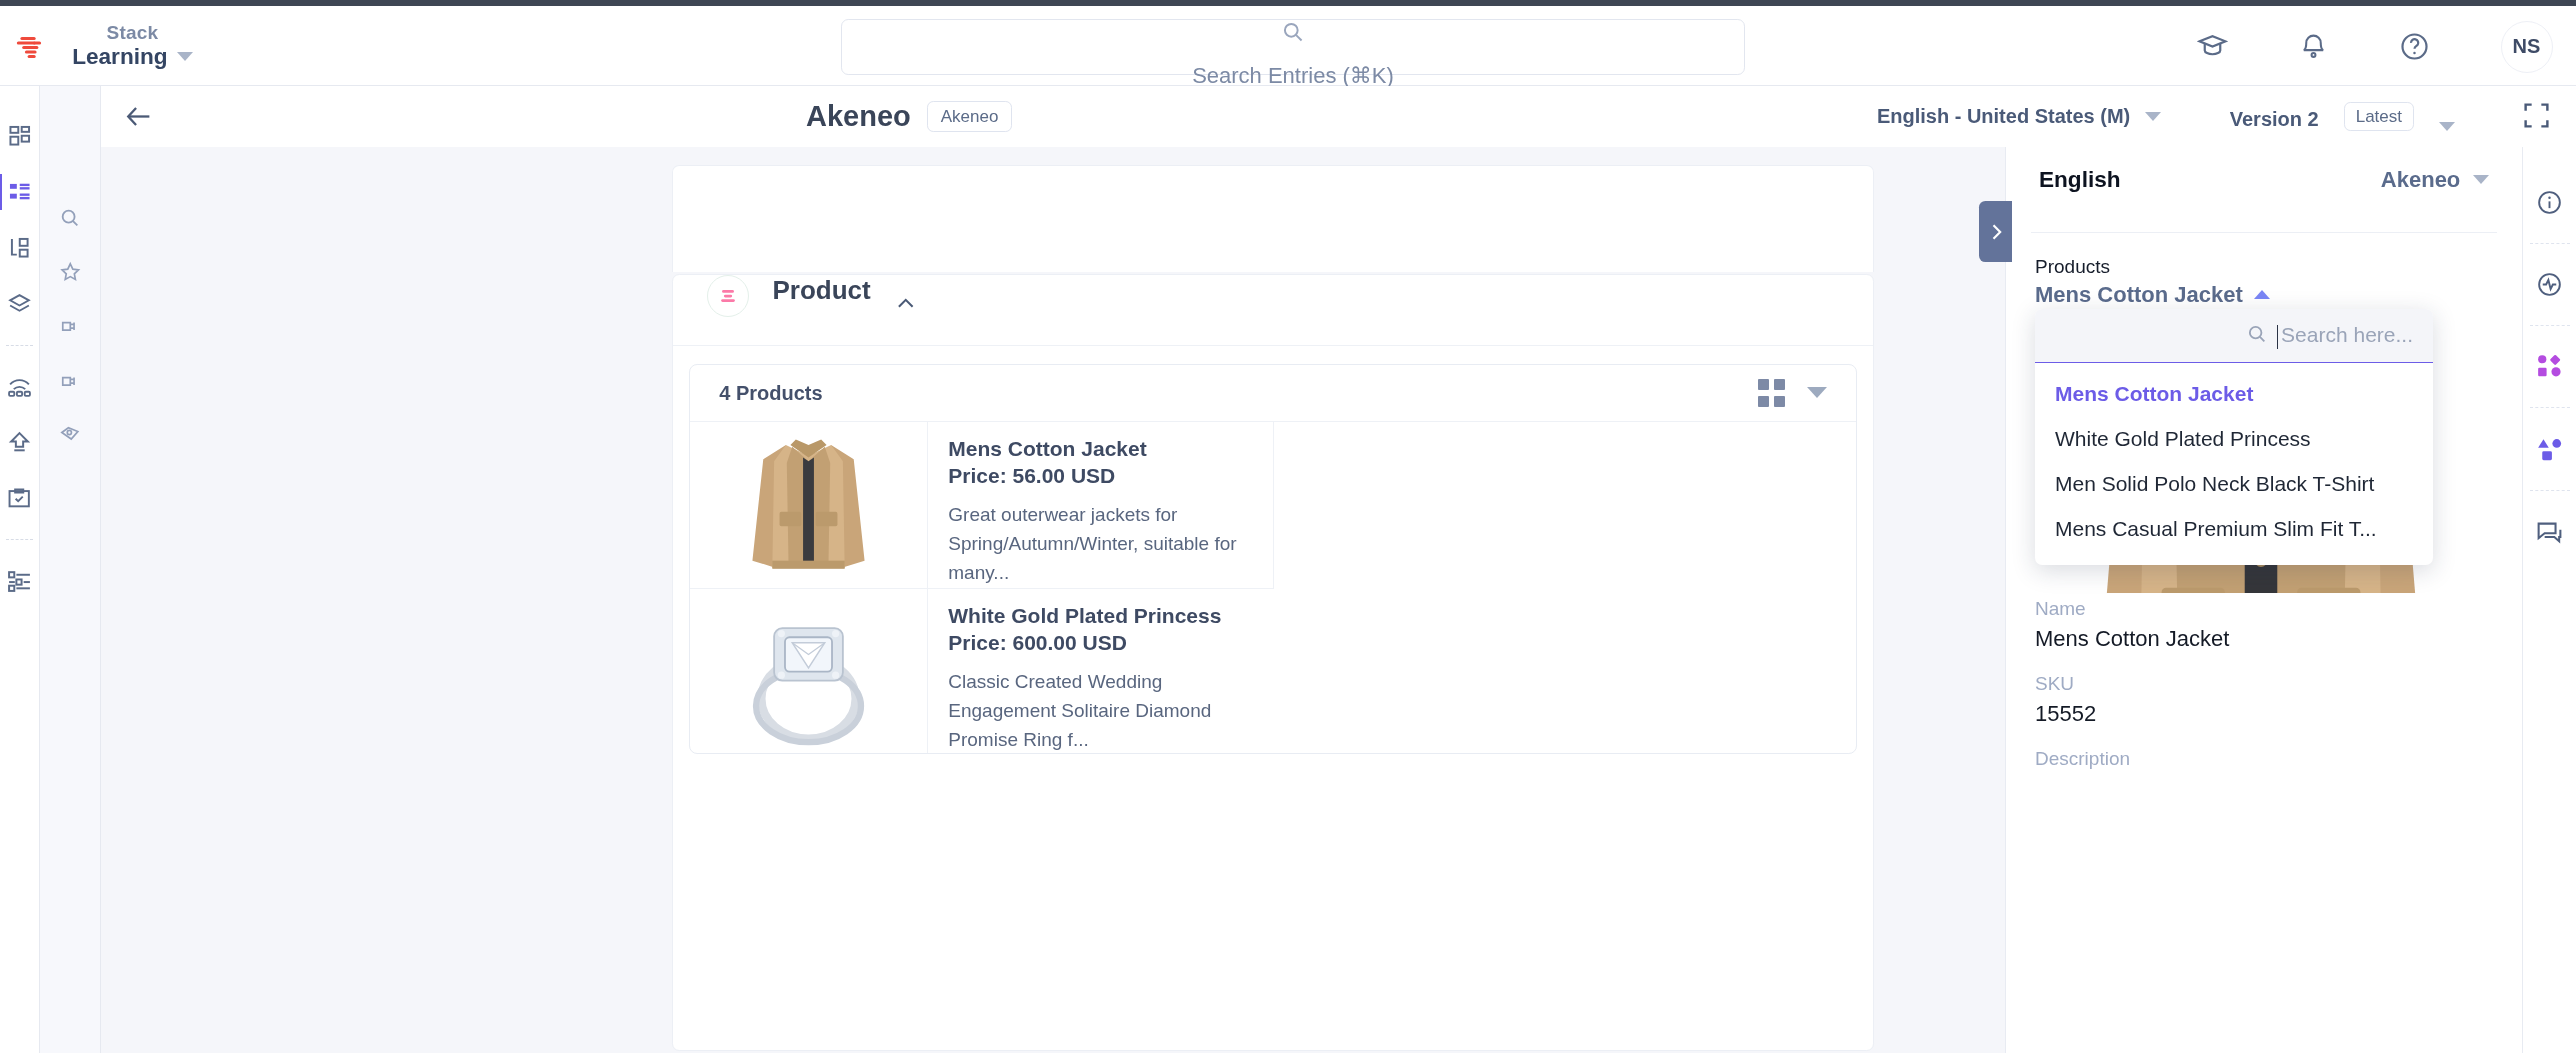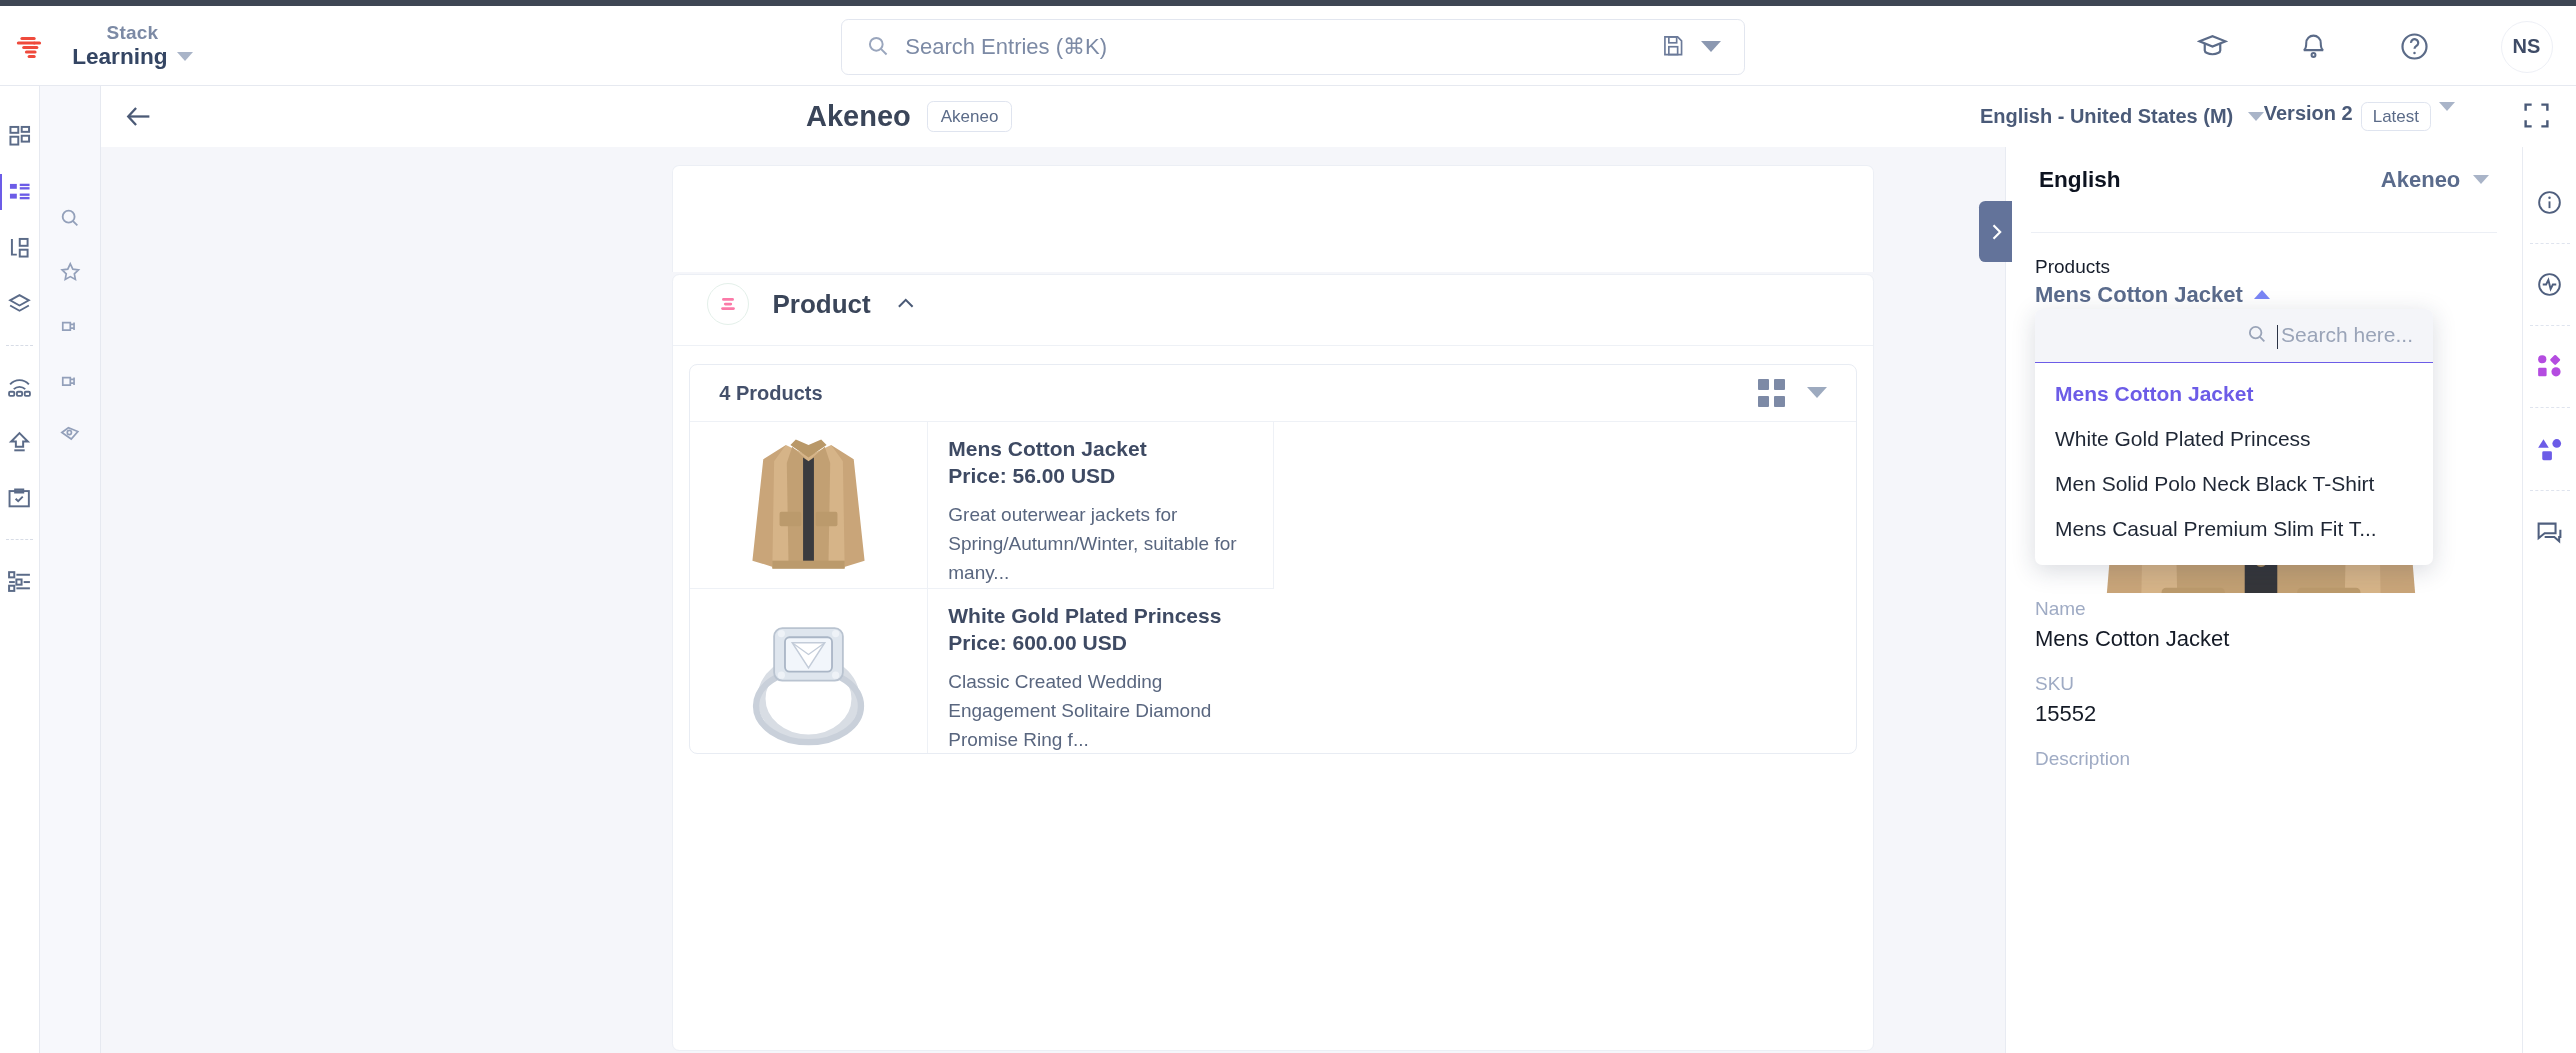--- a/index.html
+++ b/index.html
@@ -25,21 +25,21 @@
   .logo svg { display:block; }
   .stack-block { margin-left:7.2px; line-height:1.15; }
   .stack-label { font-size:19px; color:#7c8aa5; font-weight:700; letter-spacing:0.2px;text-align:center;}
   .stack-name { font-size:22.6px; color:#344563; font-weight:700; display:flex; align-items:center; gap:9px;}
   .caret-dn { width:0;height:0;border-left:8.1px solid transparent;border-right:8.1px solid transparent;border-top:9px solid #a9b4c8; display:inline-block;}
   .caret-up { width:0;height:0;border-left:8.1px solid transparent;border-right:8.1px solid transparent;border-bottom:9px solid #7a86f5; display:inline-block;}
 
   .searchwrap {
     position:absolute; left:841px; top:12.7px; width:904px; height:56px;
     border:0.9px solid #e2e6ef; border-radius:7.2px; background:#fff;
-    display:flex; align-items:center; padding:0 23.5px; gap:16.3px;
+    display:flex; align-items:center; padding:0 23.5px; gap:16.3px;flex-direction:column;
   }
   .searchwrap .sx { flex:1; font-size:22px; color:#7c8aa5; }
   .hdr-icons { position:absolute; right:23.5px; top:14.5px; display:flex; align-items:center; gap:71px; }
   .hdr-icons .ic { color:#5b6b88; display:flex; align-items:center; }
   .avatar {
     width:52px;height:52px;border-radius:50%;border:0.9px solid #eef0f6;
     display:flex;align-items:center;justify-content:center;
     font-size:20px;font-weight:700;color:#3e4b66;background:#fff;
   }
 
@@ -70,39 +70,39 @@
     background:#fff; display:flex; align-items:center;
   }
   .back-btn { width:74px; display:flex; align-items:center; justify-content:center; color:#4b5a76; }
   .page-title { font-size:29px; font-weight:700; color:#3a4559; margin-left:631px; }
   .badge {
     margin-left:16.3px; border:0.9px solid #dfe4ef; border-radius:6.3px;
     padding:4.5px 12.7px; font-size:17px; color:#5b6b88; background:#fff;
   }
   .sub-right { margin-left:auto; display:flex; align-items:center; gap:0; padding-right:0; }
   .locale { font-size:20px; font-weight:700; color:#4a5a78; display:flex; align-items:center; gap:14.5px; }
-  .version { font-size:20px; font-weight:700; color:#4a5a78; display:flex; align-items:flex-start; gap:8px; }
+  .version { font-size:20px; font-weight:700; color:#4a5a78; display:flex; align-items:flex-end; gap:25px; margin-left:69px; }
   .vbadge { border:0.9px solid #dfe4ef; border-radius:6.3px; padding:3.6px 11px; font-size:17px; font-weight:400; color:#5b6b88;}
   .expand-ic { margin-left:67px; margin-right:25px; color:#4a5a78; }
 
   
   .main {
     position:absolute; top:147px; left:101px; width:1904px; height:907px;
     background:#f5f6fa; overflow:hidden;
   }
   .panel-blank {
     position:absolute; left:571px; top:18px; width:1202px; height:107px;
     background:#fff; border:0.9px solid #eceff5; border-bottom:none;
     border-radius:7.2px 7.2px 0 0;
   }
   .panel-product {
     position:absolute; left:571px; top:127px; width:1202px; height:777px;
     background:#fff; border:0.9px solid #eceff5; border-radius:7.2px;
   }
-  .prod-head { height:71px; display:flex; align-items:center; padding:0 0 12px 34px; border-bottom:0.9px solid #eef1f6; gap:23.5px;}
+  .prod-head { height:71px; display:flex; padding:0 0 12px 34px; border-bottom:0.9px solid #eef1f6; gap:23.5px;}
   .prod-circle {
     width:42px;height:42px;border-radius:50%;border:0.9px solid #e4f0ea;
     display:flex;align-items:center;justify-content:center;
   }
   .prod-title { font-size:26px; font-weight:700; color:#3a4559; }
   .chev-up { color:#4a5a76; display:flex; align-items:center;}
 
   .inner-card {
     position:absolute; left:16.3px; top:89px; width:1168px; height:390px;
     background:#fff; border:0.9px solid #e8ecf3; border-radius:8.1px; overflow:hidden;

